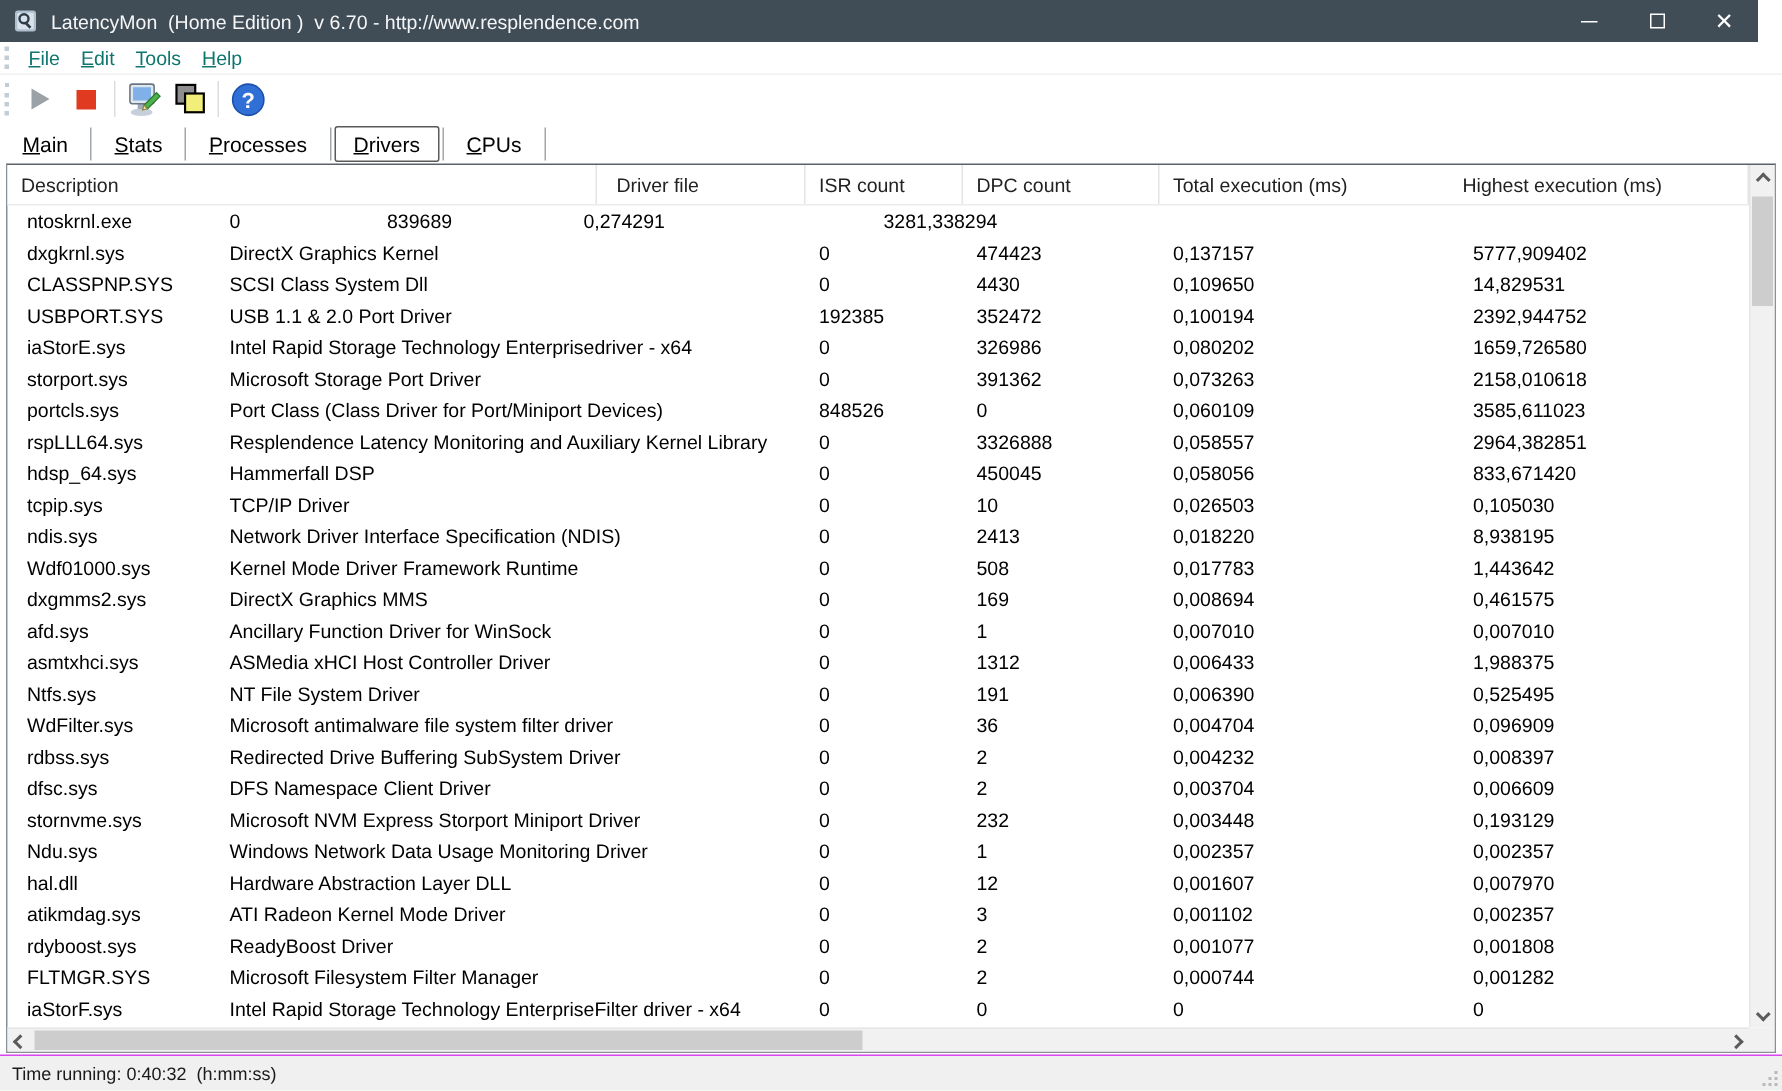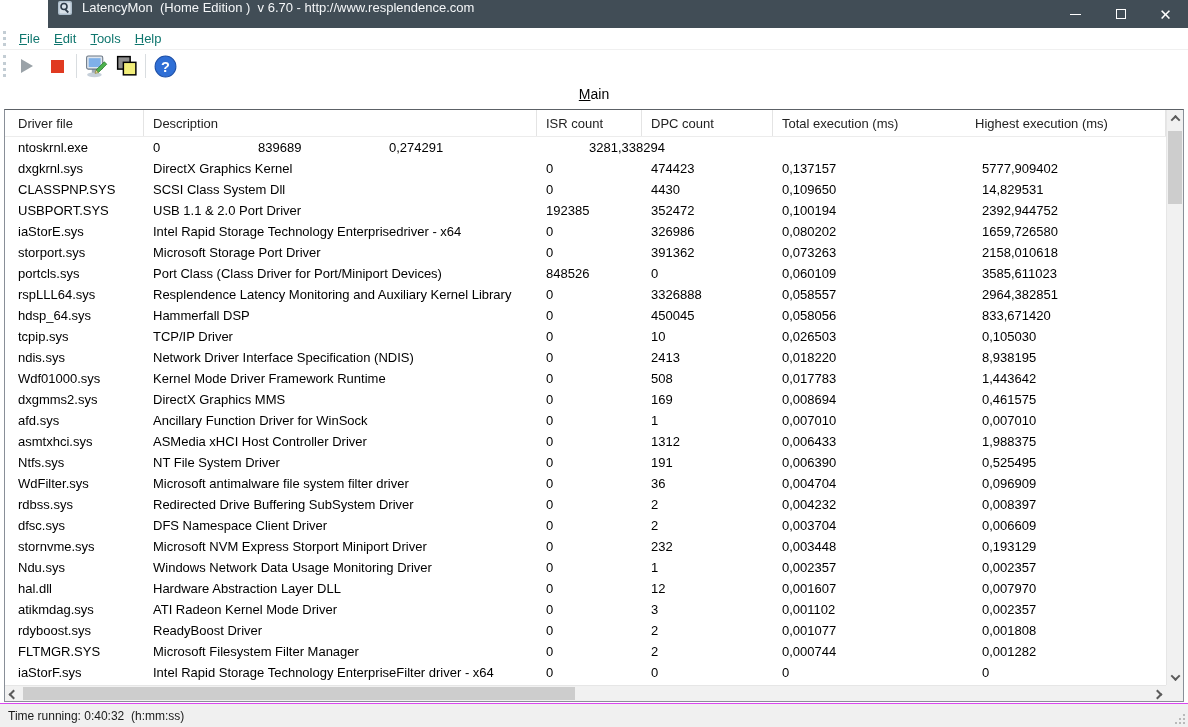--- a/index.html
+++ b/index.html
@@ -1,22 +1,22 @@
 <!DOCTYPE html>
 <html><head>
 <meta charset="utf-8">
 <style>
   * { margin:0; padding:0; box-sizing:border-box; }
   html,body { width:1188px; height:727px; overflow:hidden;
     font-family:"Liberation Sans", sans-serif; background:#ffffff; }
   .app { position:absolute; inset:0; width:1188px; height:727px; background:#ffffff; }
 
   
-  .titlebar { position:absolute; top:0; left:0; right:0; height:28px; background:#414d56;
-    display:flex; color:#f2f4f6;margin-left:48px; }
+  .titlebar { position:absolute; top:0; left:0; right:16px; height:28px; background:#414d56;
+    display:flex; align-items:center; color:#f2f4f6; }
   .app-icon { width:16px; height:16px; margin-left:9px; flex:0 0 auto; }
   .title-text { margin-left:9px; font-size:13px; white-space:pre; color:#f4f6f8; }
   .win-controls { position:absolute; right:0; top:0; height:28px; display:flex; }
   .win-btn { width:45px; height:28px; display:flex; align-items:center; justify-content:center; }
   .glyph-min { width:11px; height:1px; background:#ffffff; }
   .glyph-max { width:10px; height:10px; border:1px solid #ffffff; }
   .glyph-close { color:#ffffff; font-size:15px; line-height:1; }
 
   
   .menubar { position:absolute; top:28px; left:0; right:0; height:22px; background:#ffffff;
@@ -30,21 +30,21 @@
     display:flex; align-items:center; }
   .toolbar .gripper { height:22px; }
   .tb-btn { width:30px; height:28px; display:flex; align-items:center; justify-content:center; }
   .tb-sep { width:1px; height:24px; background:#d9dde0; margin:0 4px; }
   .play-tri { width:0; height:0; border-left:12px solid #9aa2a8; border-top:7px solid transparent; border-bottom:7px solid transparent; }
   .stop-sq { width:13px; height:13px; }
   .icon24 { width:25px; height:25px; }
 
   
   .tabbar { position:absolute; top:82px; left:0; right:0; height:27px; background:#ffffff;
-    display:flex; align-items:center;flex-direction:column; }
+    display:flex; align-items:center; }
   .tab { font-size:14px; color:#000; padding:3px 12px; margin:0 2px; border:1px solid transparent; border-radius:2px; }
   .tab.active { border-color:#5a5a5a; }
   .tab-sep { width:1px; height:22px; background:#a0a8ae; }
 
   
   .listview { position:absolute; top:109px; left:4px; right:4px; bottom:25px;
     background:#ffffff; border:1px solid #898f98; border-top-color:#5c6166; }
   .lv-header { position:absolute; top:0; left:0; right:17px; height:27px; background:#ffffff;
     display:flex; border-bottom:1px solid #ececec; }
   .hcell { font-size:13px; color:#222; display:flex; align-items:center; border-right:1px solid #e4e4e4; }
@@ -159,22 +159,22 @@
     <span class="tab accel">Processes</span>
     <span class="tab-sep"></span>
     <span class="tab accel active">Drivers</span>
     <span class="tab-sep"></span>
     <span class="tab accel">CPUs</span>
     <span class="tab-sep"></span>
   </div>
 
   <div class="listview">
     <div class="lv-header">
+      <div class="hcell c1">Description</div>
       <div class="hcell c0">Driver file</div>
-      <div class="hcell c1">Description</div>
       <div class="hcell c2">ISR count</div>
       <div class="hcell c3">DPC count</div>
       <div class="hcell c5" style="border-right:none">Total execution (ms)</div>
       <div class="hcell c4">Highest execution (ms)</div>
     </div>
 
     <div class="lv-body">
         <div class="row">
           <div class="cell c0">ntoskrnl.exe</div>
           <div class="cell c2">0</div>

